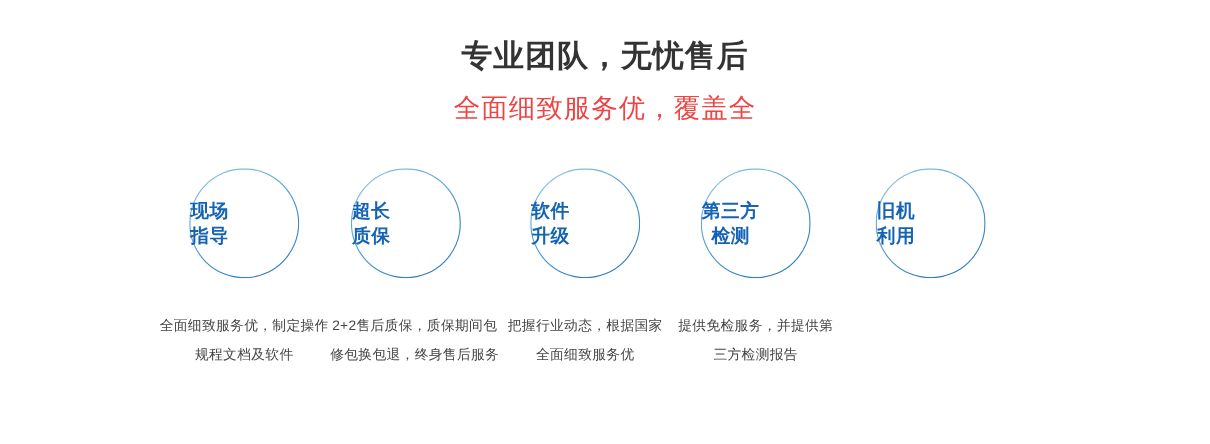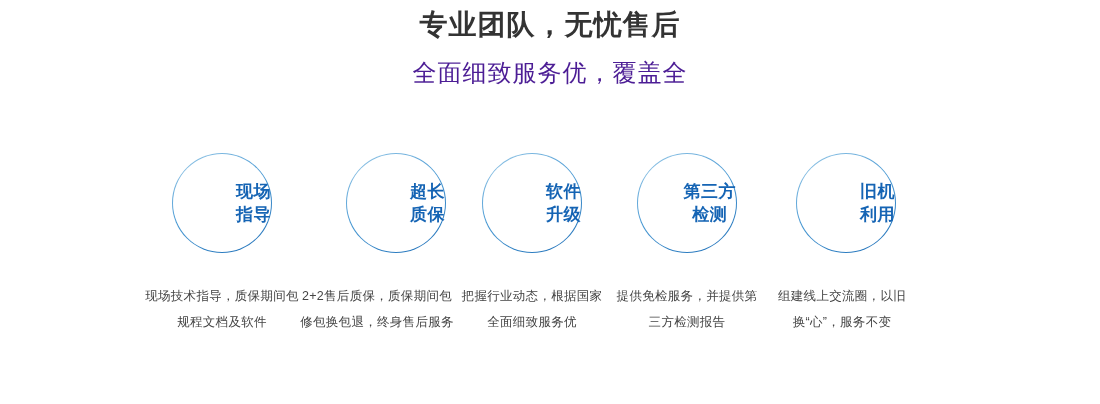--- a/index.html
+++ b/index.html
@@ -18,34 +18,34 @@
     position: relative;
     width: 1100px;
     height: 404px;
     box-sizing: border-box;
   }
 
   
   .heading-block {
     width: 100%;
     text-align: center;
-    padding-top: 8px;
+    padding-top: 34px;
   }
   .title {
     font-size: 28px;
     font-weight: bold;
     color: #333333;
     letter-spacing: 1px;
     line-height: 34px;
     margin: 0;
   }
   .subtitle {
     font-size: 24px;
     font-weight: normal;
-    color: #4c1d95;
+    color: #ef4444;
     letter-spacing: 1px;
     line-height: 30px;
     margin: 16px 0 0 0;
   }
 
   
   .circle-row {
     position: absolute;
     top: 153px;
     left: 0;
@@ -63,21 +63,21 @@
     height: 100px;
     border-radius: 50%;
     box-sizing: border-box;
     border: 1px solid #4a9ad4;
     background:
       linear-gradient(#ffffff, #ffffff) padding-box,
       linear-gradient(150deg, #9ccbe8 0%, #4a9ad4 45%, #1f6fb8 100%) border-box;
     border-color: transparent;
     display: flex;
     align-items: center;
-    justify-content: flex-end;
+    justify-content: flex-start;
   }
   .circle-label {
     font-size: 17px;
     font-weight: bold;
     line-height: 23px;
     color: #1564b4;
     text-align: center;
     white-space: pre-line;
     letter-spacing: 0.5px;
   }
@@ -117,21 +117,21 @@
 
   <div class="circle-row">
 
     <div class="circle-item" id="ci-0" style="left: 172px;">
       <div class="circle">
         <span class="circle-label">现场
 指导</span>
       </div>
     </div>
 
-    <div class="circle-item" id="ci-1" style="left: 346px;">
+    <div class="circle-item" id="ci-1" style="left: 319px;">
       <div class="circle">
         <span class="circle-label">超长
 质保</span>
       </div>
     </div>
 
     <div class="circle-item" id="ci-2" style="left: 482px;">
       <div class="circle">
         <span class="circle-label">软件
 升级</span>
@@ -150,39 +150,35 @@
         <span class="circle-label">旧机
 利用</span>
       </div>
     </div>
 
   </div>
 
   <div class="caption-row">
 
     <div class="caption-item" id="cap-0" style="left: 134.5px;">
-      <span class="caption-text">现场技术指导，质保期间包
+      <span class="caption-text">全面细致服务优，制定操作
 规程文档及软件</span>
     </div>
 
     <div class="caption-item" id="cap-1" style="left: 289.5px;">
       <span class="caption-text">2+2售后质保，质保期间包
 修包换包退，终身售后服务</span>
     </div>
 
     <div class="caption-item" id="cap-2" style="left: 444.5px;">
       <span class="caption-text">把握行业动态，根据国家
 全面细致服务优</span>
     </div>
 
     <div class="caption-item" id="cap-3" style="left: 599.5px;">
       <span class="caption-text">提供免检服务，并提供第
 三方检测报告</span>
     </div>
 
-    <div class="caption-item" id="cap-4" style="left: 754.5px;">
-      <span class="caption-text">组建线上交流圈，以旧
-换“心”，服务不变</span>
-    </div>
 
   </div>
 
 </div>
 
 </body></html>

